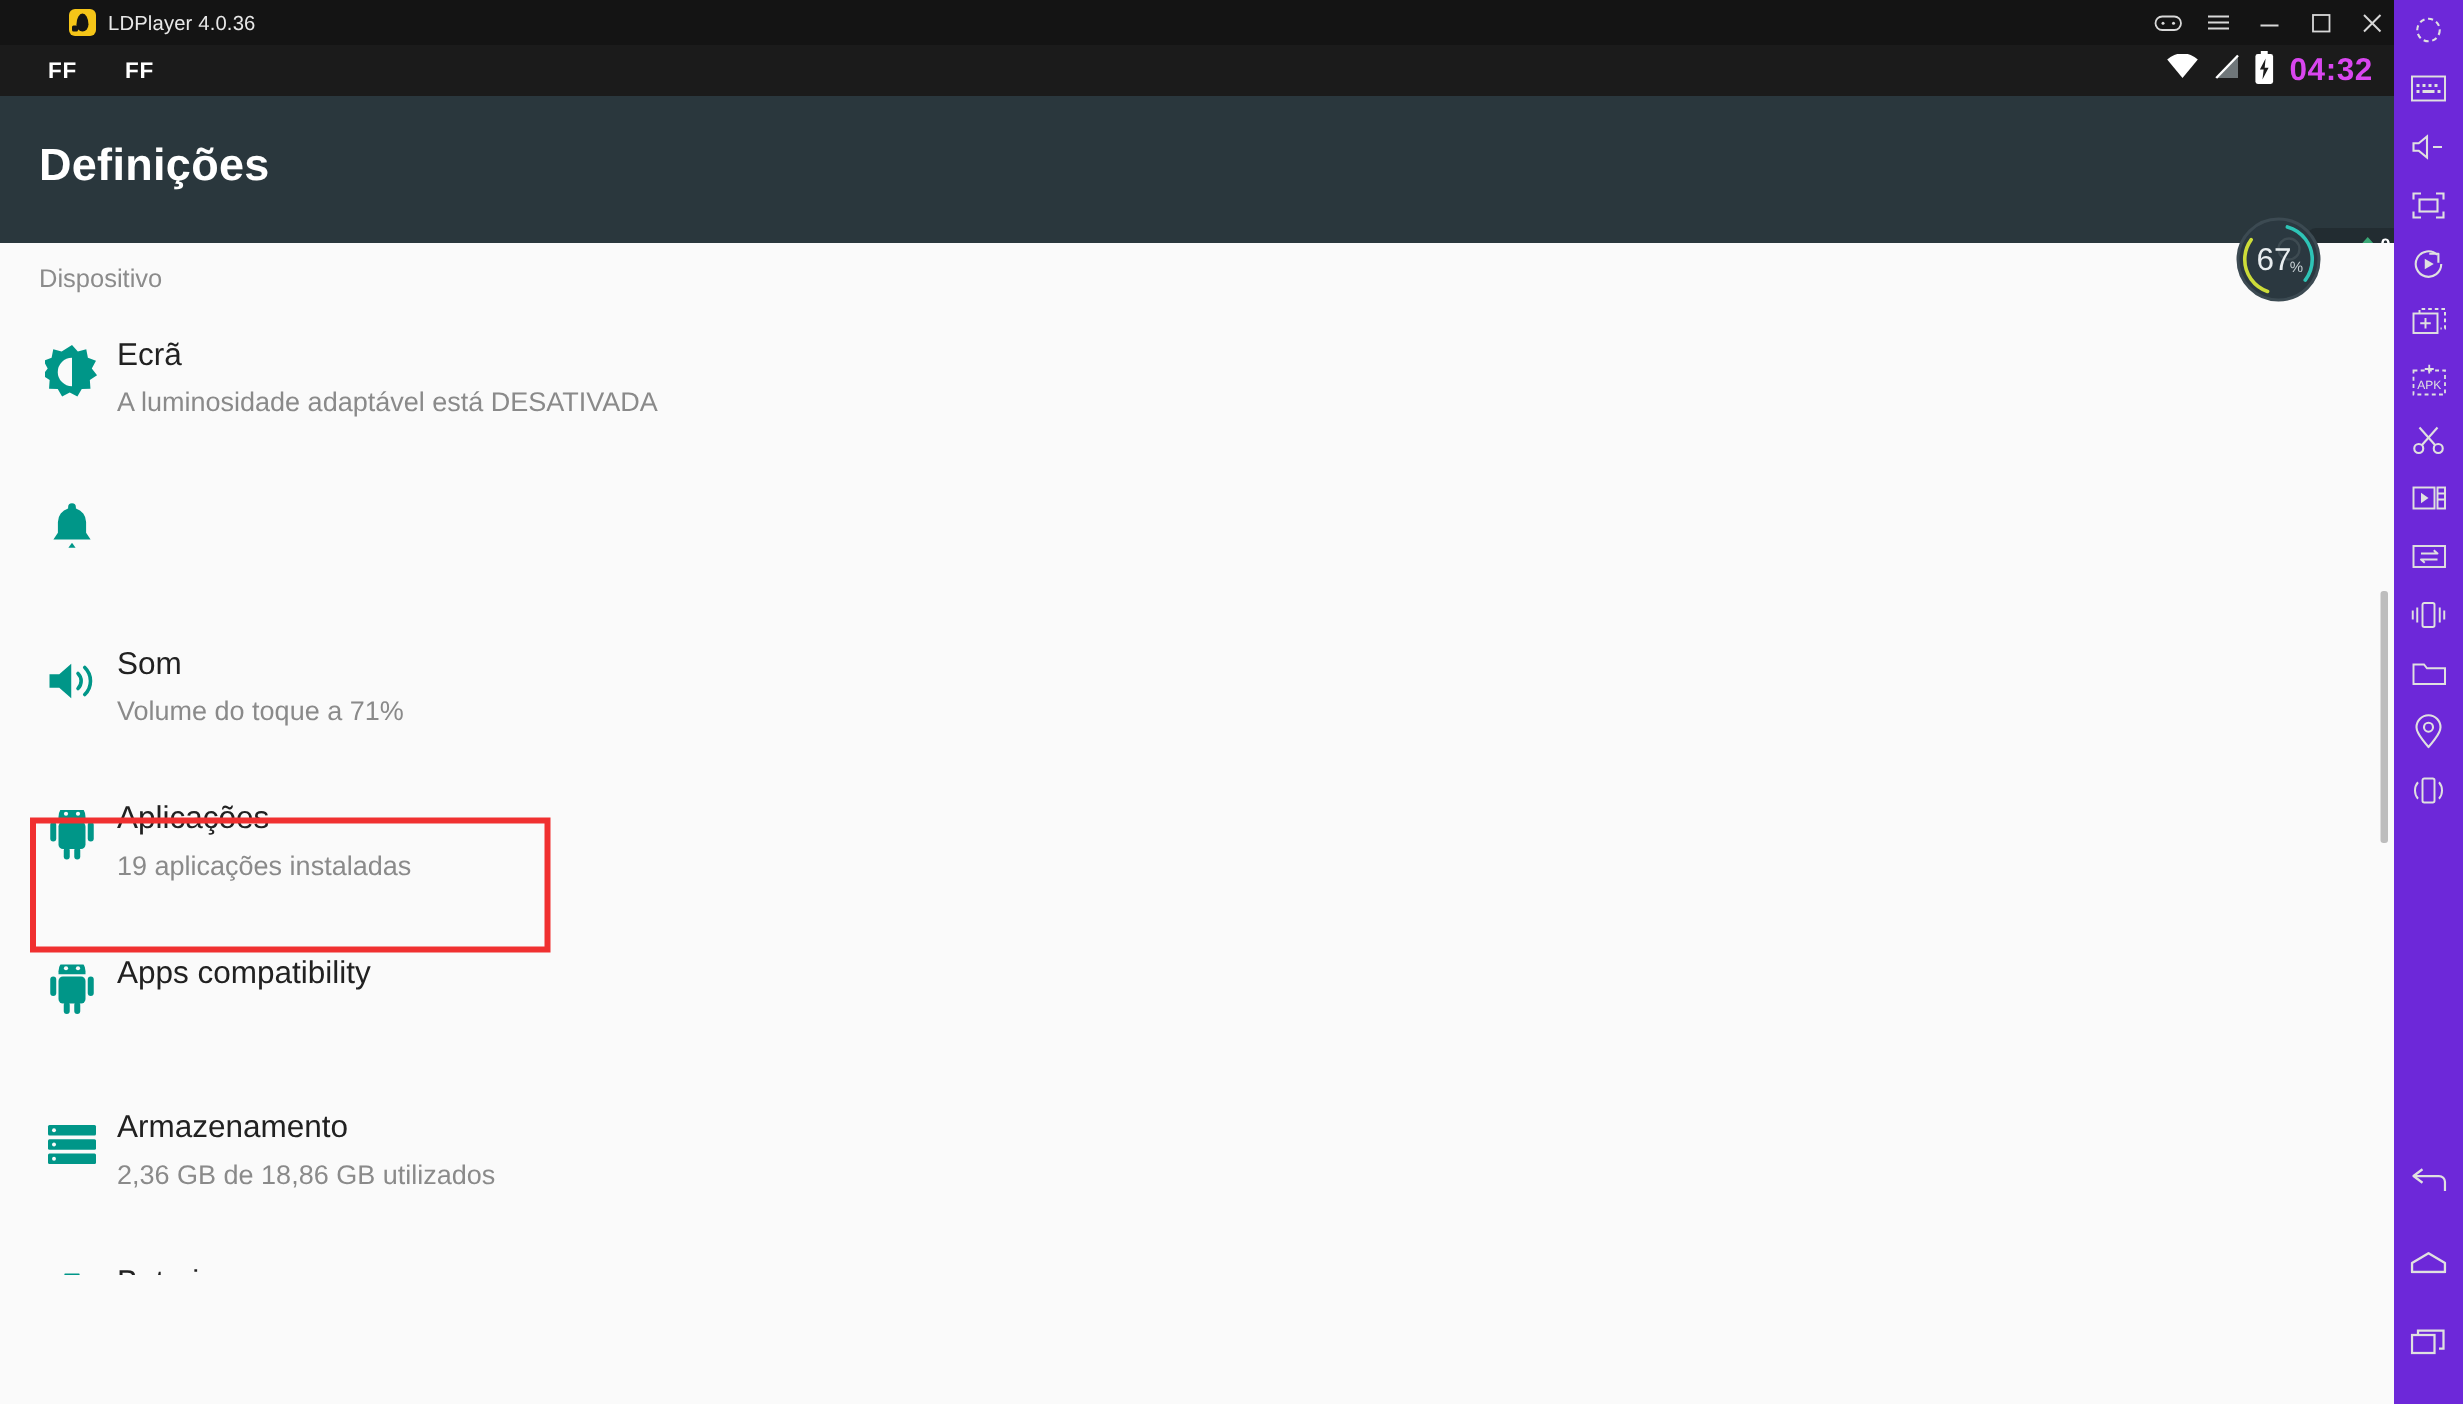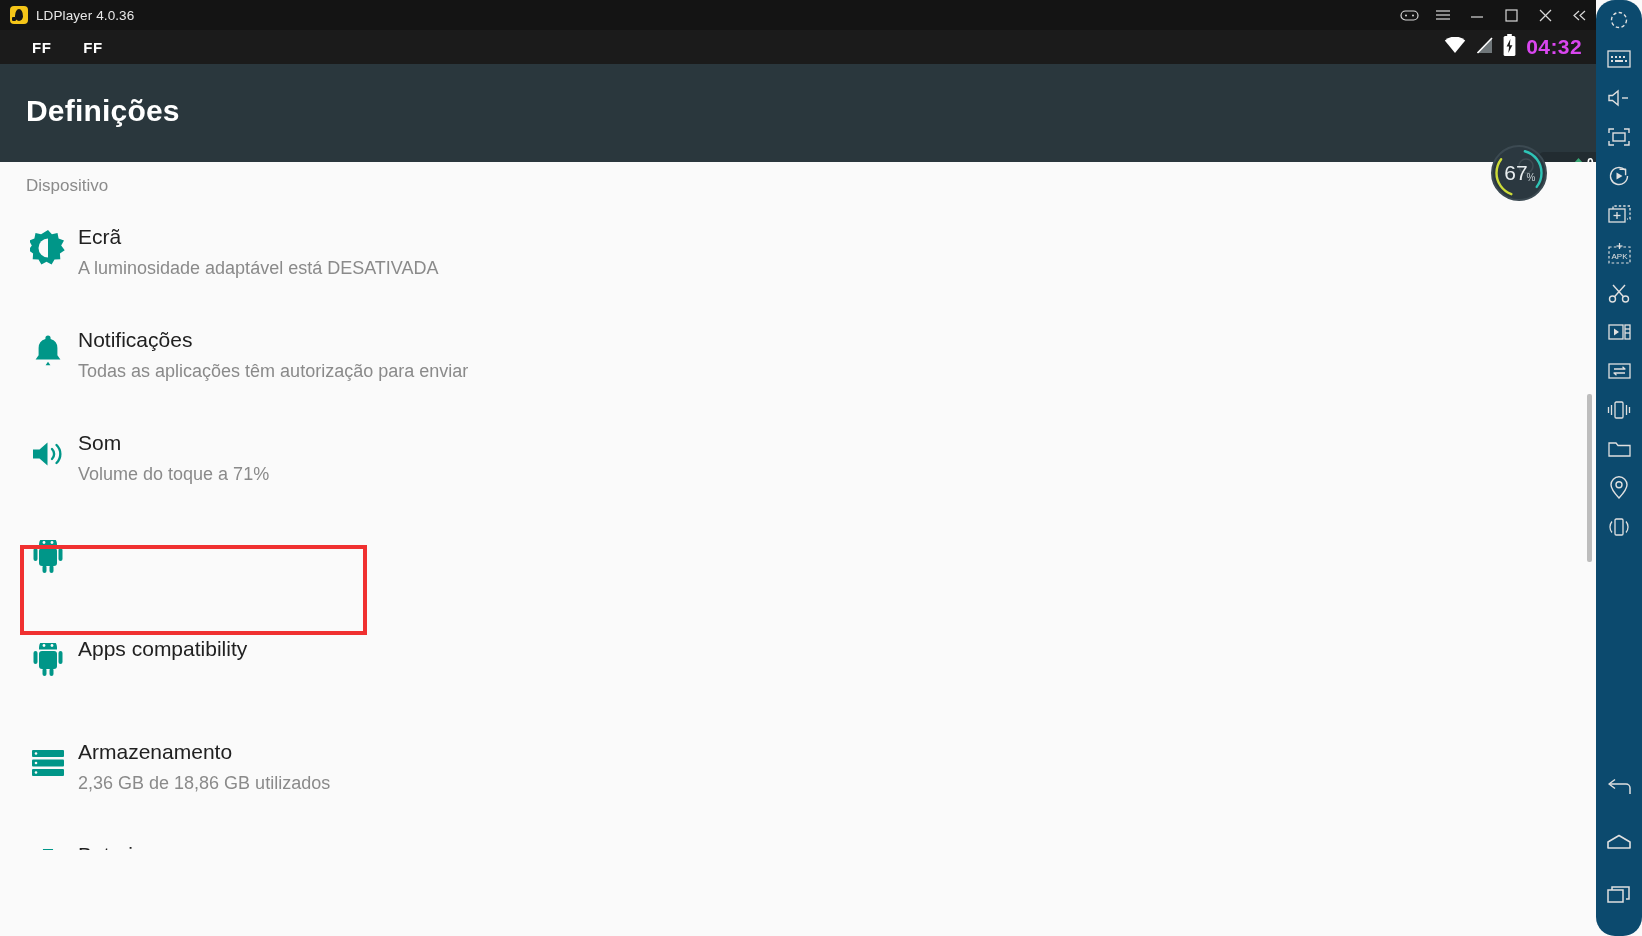--- a/index.html
+++ b/index.html
@@ -7,21 +7,21 @@
     width:1642px;height:936px;overflow:hidden;
     background:#fafafa;
     font-family:"Liberation Sans","DejaVu Sans",sans-serif;
     -webkit-font-smoothing:antialiased;
   }
   .app{position:relative;width:1642px;height:936px;}
 
   
   .titlebar{
     position:absolute;left:0;top:0;width:1596px;height:30px;
-    background:#141414;display:flex;align-items:center;
+    background:#141414;display:flex;align-items:center;padding-left:36px;
   }
   .ld-logo{
     width:18px;height:18px;margin-left:10px;margin-right:8px;
     border-radius:4px;background:#f5c518;position:relative;flex:none;
   }
   .ld-logo::after{
     content:"";position:absolute;left:5px;top:3px;width:8px;height:12px;
     border-radius:50% 50% 50% 50%/60% 60% 40% 40%;
     background:#141414;
   }
@@ -108,21 +108,21 @@
     position:absolute;right:2px;top:0;width:8px;height:774px;
   }
   .scrollbar-thumb{
     position:absolute;right:2px;top:232px;width:5px;height:168px;
     background:#bdbdbd;border-radius:2px;
   }
 
   
   .toolbar{
     position:absolute;left:1596px;top:0;width:46px;height:936px;
-    background:#0c4a6e;display:flex;flex-direction:column;align-items:center;border-radius:19px;
+    background:#6d28d9;display:flex;flex-direction:column;align-items:center;
   }
   .tb-icon{
     width:46px;height:39px;display:flex;align-items:center;justify-content:center;
     color:#e0e0e0;flex:none;
   }
   .tb-icon svg{display:block;}
   .tb-spacer{flex:1 1 auto;}
   .tb-bottom{padding-bottom:14px;display:flex;flex-direction:column;align-items:center;}
   .tb-bottom .tb-icon{height:54px;}
 </style>
@@ -253,24 +253,20 @@
           <div class="row-sub">A luminosidade adaptável está DESATIVADA</div>
         </div>
       </div>
 
       <div class="row">
         <div class="row-icon">
           <svg width="30" height="34" viewBox="0 0 30 34">
             <path fill="#009688" d="M15 1.5 a2.6 2.6 0 0 1 2.6 2.6 v0.9 a9.4 9.4 0 0 1 6.8 9 v7.2 l3 4.4 H2.6 l3-4.4 v-7.2 a9.4 9.4 0 0 1 6.8-9 v-0.9 A2.6 2.6 0 0 1 15 1.5Z"></path>
             <path fill="#009688" d="M15 27.8 l2.4 3.4 h-4.8Z"></path>
           </svg>
-        </div>
-        <div class="row-text">
-          <div class="row-title">Notificações</div>
-          <div class="row-sub">Todas as aplicações têm autorização para enviar</div>
         </div>
       </div>
 
       <div class="row">
         <div class="row-icon">
           <svg width="34" height="30" viewBox="0 0 34 30">
             <path fill="#009688" d="M2 10.5 h6.5 L16.5 3.5 v23 L8.5 19.5 H2Z"></path>
             <path fill="none" stroke="#009688" stroke-width="2.4" stroke-linecap="round" d="M21 10 a7 7 0 0 1 0 10"></path>
             <path fill="none" stroke="#009688" stroke-width="2.4" stroke-linecap="round" d="M25.5 6 a12.5 12.5 0 0 1 0 18"></path>
           </svg>
@@ -287,20 +283,24 @@
             <path fill="#009688" d="M6 4.5 a9 9 0 0 1 18 0 v2 H6Z"></path>
             <circle cx="11" cy="2.5" r="1.4" fill="#fafafa"></circle>
             <circle cx="19" cy="2.5" r="1.4" fill="#fafafa"></circle>
             <line x1="7" y1="-3" x2="10" y2="0" stroke="#009688" stroke-width="1.6"></line>
             <rect x="6" y="8" width="18" height="18" rx="3" fill="#009688"></rect>
             <rect x="0.5" y="8" width="4" height="13" rx="2" fill="#009688"></rect>
             <rect x="25.5" y="8" width="4" height="13" rx="2" fill="#009688"></rect>
             <rect x="9.5" y="25" width="4" height="8" rx="2" fill="#009688"></rect>
             <rect x="16.5" y="25" width="4" height="8" rx="2" fill="#009688"></rect>
           </svg>
+        </div>
+        <div class="row-text">
+          <div class="row-title">Aplicações</div>
+          <div class="row-sub">19 aplicações instaladas</div>
         </div>
       </div>
 
       <div class="row">
         <div class="row-icon">
           <svg width="30" height="34" viewBox="0 0 30 34">
             <path fill="#009688" d="M6 4.5 a9 9 0 0 1 18 0 v2 H6Z"></path>
             <circle cx="11" cy="2.5" r="1.4" fill="#fafafa"></circle>
             <circle cx="19" cy="2.5" r="1.4" fill="#fafafa"></circle>
             <rect x="6" y="8" width="18" height="18" rx="3" fill="#009688"></rect>

